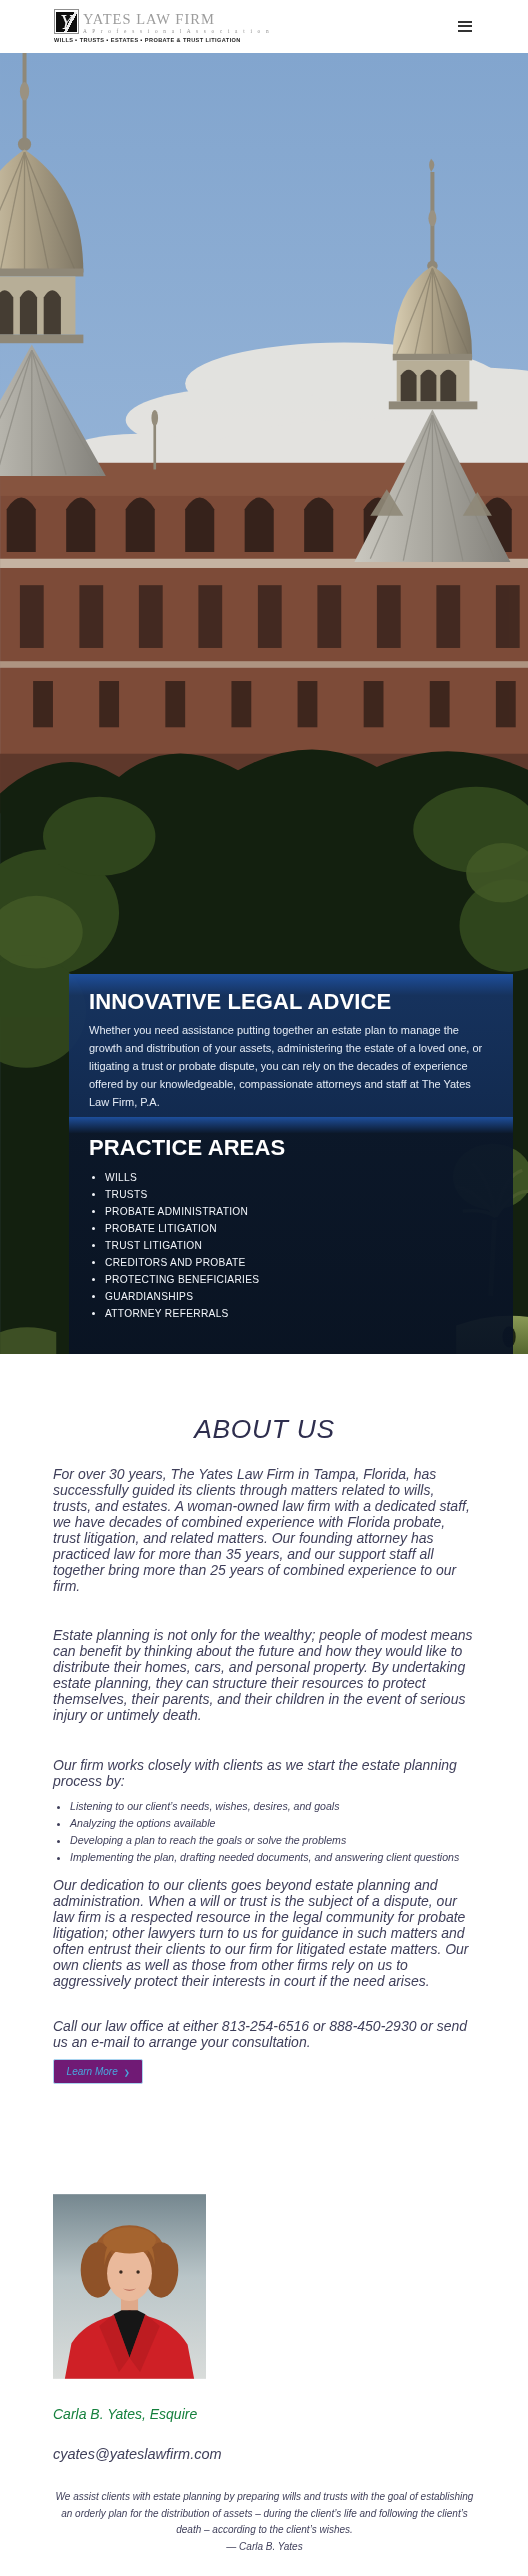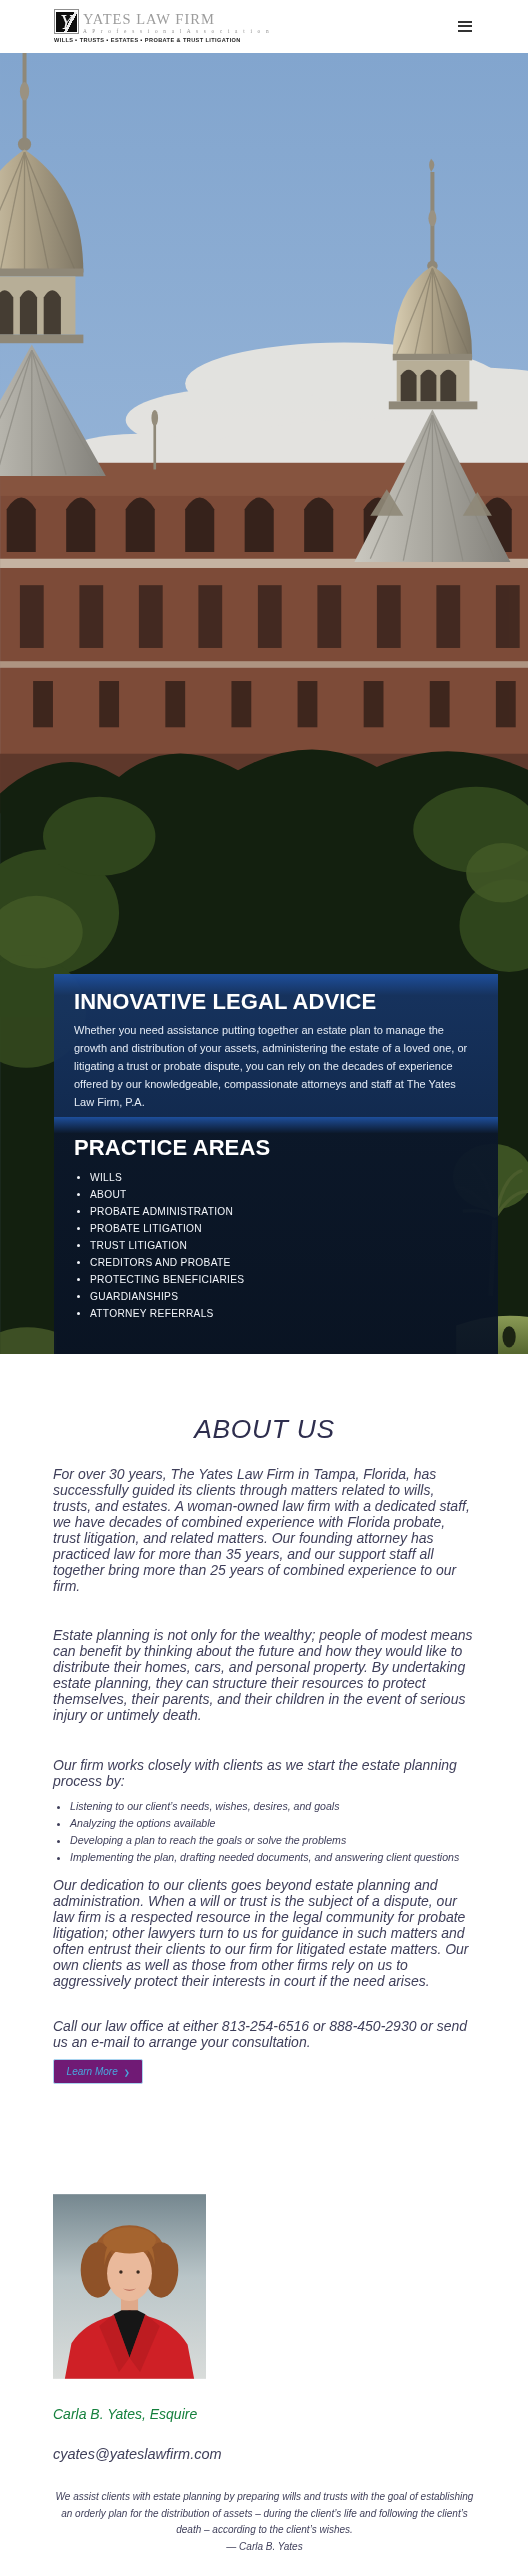--- a/index.html
+++ b/index.html
@@ -36,21 +36,21 @@
     margin-top:2.6px; font-size:5.6px; font-weight:bold; letter-spacing:0.4px;
     color:#1c1c1c; white-space:nowrap;
   }
   .hamburger { position:absolute; right:57px; top:20.5px; width:14px; cursor:pointer; }
   .hamburger span { display:block; width:14px; height:2px; background:#333333; margin-bottom:2.6px; }
   .hamburger span:last-child { margin-bottom:0; }
 
   
   .hero { position:relative; height:1301px; overflow:hidden; background:#8aa9cf; }
   .hero-bg { position:absolute; left:0; top:0; display:block; }
-  .overlay-box { position:absolute; left:54px; width:444px; color:#ffffff; }
+  .overlay-box { position:absolute; left:69px; width:444px; color:#ffffff; }
   .box-intro {
     top:921px; height:143px; padding:12px 20px 9.3px; overflow:hidden;
     background:linear-gradient(180deg, rgba(30,80,160,0.97) 0%, rgba(22,51,97,0.95) 15%, rgba(18,43,84,0.93) 100%);
   }
   .box-practice {
     top:1064px; height:237px; padding:13.2px 20px; overflow:hidden;
     background:linear-gradient(180deg, rgba(30,80,160,0.97) 0%, rgba(11,23,42,0.95) 7%, rgba(9,19,36,0.94) 100%);
   }
   .hero-title { font-size:22px; font-weight:600; letter-spacing:0.1px; color:#ffffff; }
   .box-intro .hero-title { margin:2.6px 0 6.6px; }
@@ -286,21 +286,21 @@
 
   <div class="overlay-box box-intro">
     <h1 class="hero-title">INNOVATIVE LEGAL ADVICE</h1>
     <p class="hero-body">Whether you need assistance putting together an estate plan to manage the growth and distribution of your assets, administering the estate of a loved one, or litigating a trust or probate dispute, you can rely on the decades of experience offered by our knowledgeable, compassionate attorneys and staff at The Yates Law Firm, P.A.</p>
   </div>
 
   <div class="overlay-box box-practice">
     <h1 class="hero-title">PRACTICE AREAS</h1>
     <ul class="practice-list">
       <li>WILLS</li>
-      <li>ABOUT</li>
+      <li>TRUSTS</li>
       <li>PROBATE ADMINISTRATION</li>
       <li>PROBATE LITIGATION</li>
       <li>TRUST LITIGATION</li>
       <li>CREDITORS AND PROBATE</li>
       <li>PROTECTING BENEFICIARIES</li>
       <li>GUARDIANSHIPS</li>
       <li>ATTORNEY REFERRALS</li>
     </ul>
   </div>
 </section>

